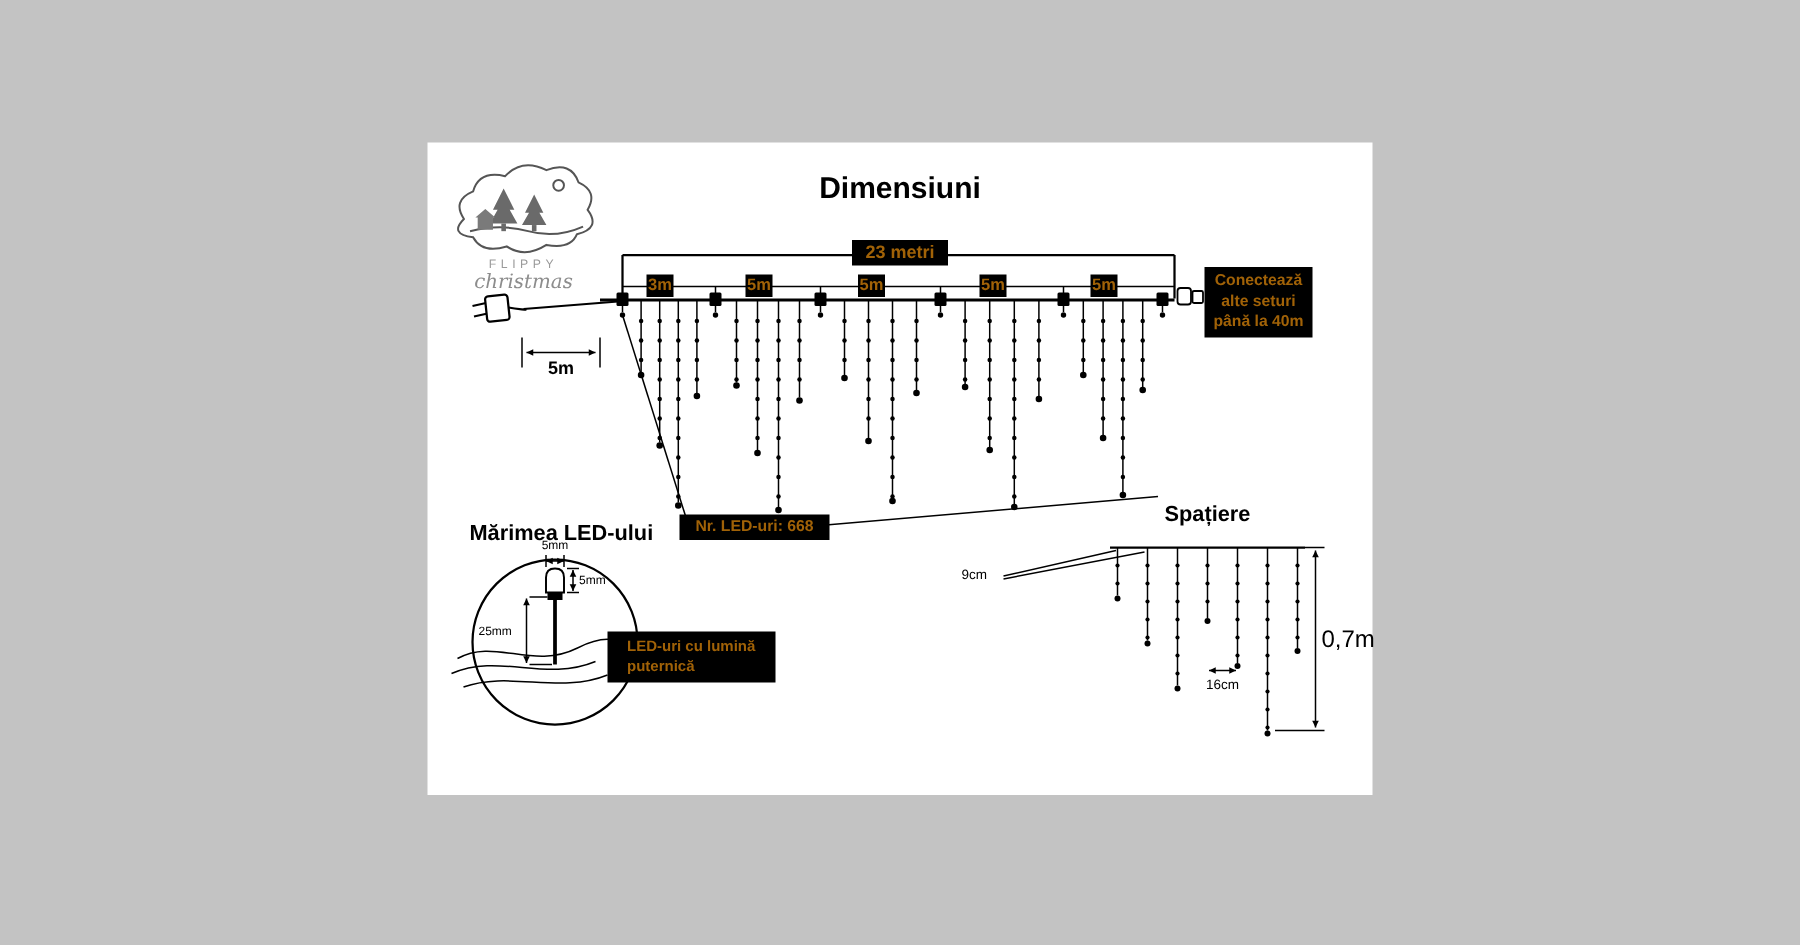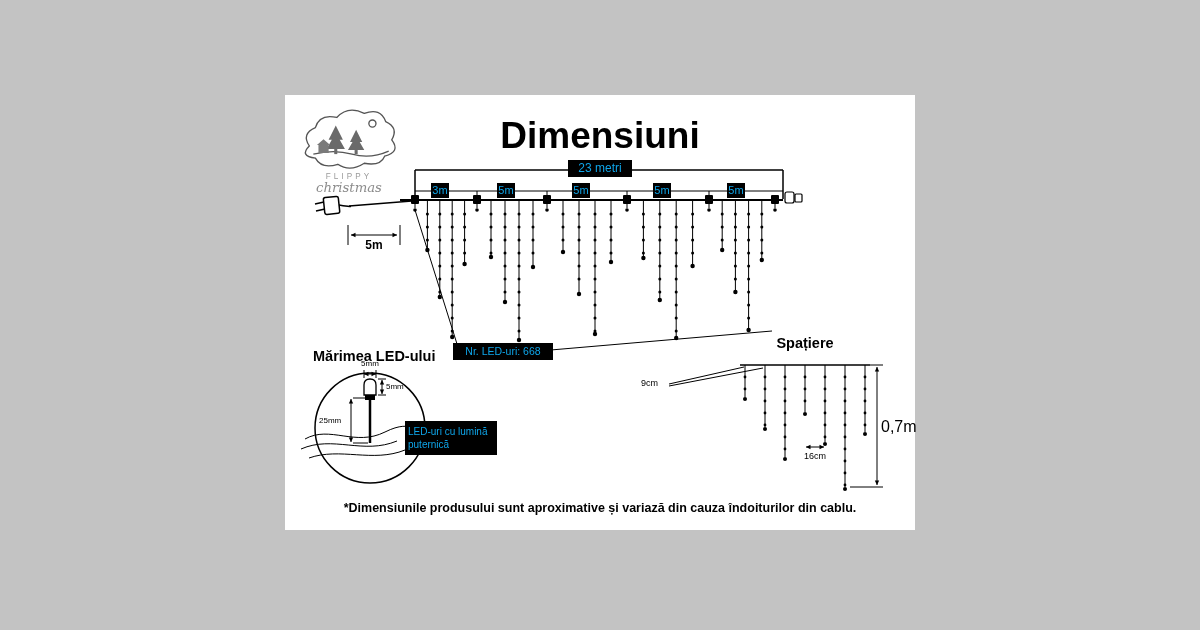--- a/index.html
+++ b/index.html
@@ -4,28 +4,28 @@
 <style>
   body{margin:0}
   .stage{position:relative;width:1200px;height:630px;background:#c3c3c3;
          font-family:"Liberation Sans",sans-serif;overflow:hidden}
   .panel{position:absolute;left:285px;top:95px;width:630px;height:435px;background:#fff}
   #diagram-svg{position:absolute;left:0;top:0}
   .logo{position:absolute;left:8px;top:6px}
   .logo .brandname{font-size:8px;letter-spacing:3px;fill:#9a9a9a;font-family:"Liberation Sans",sans-serif}
   .logo .script{font-size:13px;font-style:italic;fill:#8d8d8d;font-family:"DejaVu Serif",serif}
   .title{position:absolute;left:0;right:0;top:20px;text-align:center;
-         font-size:37px;font-weight:bold;color:#000}
-  .bx{position:absolute;background:#000;color:#0ea5e9;font-weight:normal;text-align:center}
+         font-size:20px;font-weight:bold;color:#000}
+  .bx{position:absolute;background:#000;color:#a16207;font-weight:bold;text-align:center}
   .box-23m{left:283px;top:65px;width:64px;height:17px;font-size:12px;line-height:17px}
   .sec{top:88px;width:18px;height:15px;font-size:11px;line-height:15px}
   .s0{left:146px}.s1{left:212px}.s2{left:287px}.s3{left:368px}.s4{left:442px}
   .connect{left:518px;top:83px;width:64px;padding:3px 4px;font-size:10.5px;line-height:1.3}
   .ledcount{left:168px;top:248px;width:100px;height:17px;font-size:10.5px;line-height:17px}
-  .lednote{left:120px;top:326px;width:86px;padding:4px 3px;font-size:10px;line-height:1.3;text-align:left}
+  .lednote{left:120px;top:326px;width:86px;padding:4px 13px;font-size:10px;line-height:1.3;text-align:left}
   .lead5m{position:absolute;left:63px;top:143px;width:52px;text-align:center;
           font-size:12px;font-weight:bold;color:#000}
   .h{position:absolute;font-weight:bold;font-size:14.5px;color:#000}
   .h-left{left:28px;top:253px}
   .h-right{left:455px;top:240px;width:130px;text-align:center}
   .dim{position:absolute;color:#000;font-size:8px}
   .d5top{left:70px;top:264px;width:30px;text-align:center}
   .d5right{left:101px;top:287px}
   .d25{left:34px;top:321px}
   .d9{left:356px;top:283px;font-size:9px}
@@ -368,29 +368,29 @@
     </svg>
 
     <div class="title">Dimensiuni</div>
 
     <div class="bx box-23m">23 metri</div>
     <div class="bx sec s0">3m</div>
     <div class="bx sec s1">5m</div>
     <div class="bx sec s2">5m</div>
     <div class="bx sec s3">5m</div>
     <div class="bx sec s4">5m</div>
+    <div class="bx connect">Conectează alte seturi până la 40m</div>
     <div class="lead5m">5m</div>
     <div class="bx ledcount">Nr. LED-uri: 668</div>
 
     <div class="h h-left">Mărimea LED-ului</div>
     <div class="dim d5top">5mm</div>
     <div class="dim d5right">5mm</div>
     <div class="dim d25">25mm</div>
     <div class="bx lednote">LED-uri cu lumină puternică</div>
 
     <div class="h h-right">Spațiere</div>
     <div class="dim d9">9cm</div>
     <div class="dim d16">16cm</div>
     <div class="dim d07">0,7m</div>
 
-    <div class="footnote">*Dimensiunile produsului sunt aproximative și variază din cauza îndoiturilor din cablu.</div>
   </div>
 </div>
 
 </body></html>

